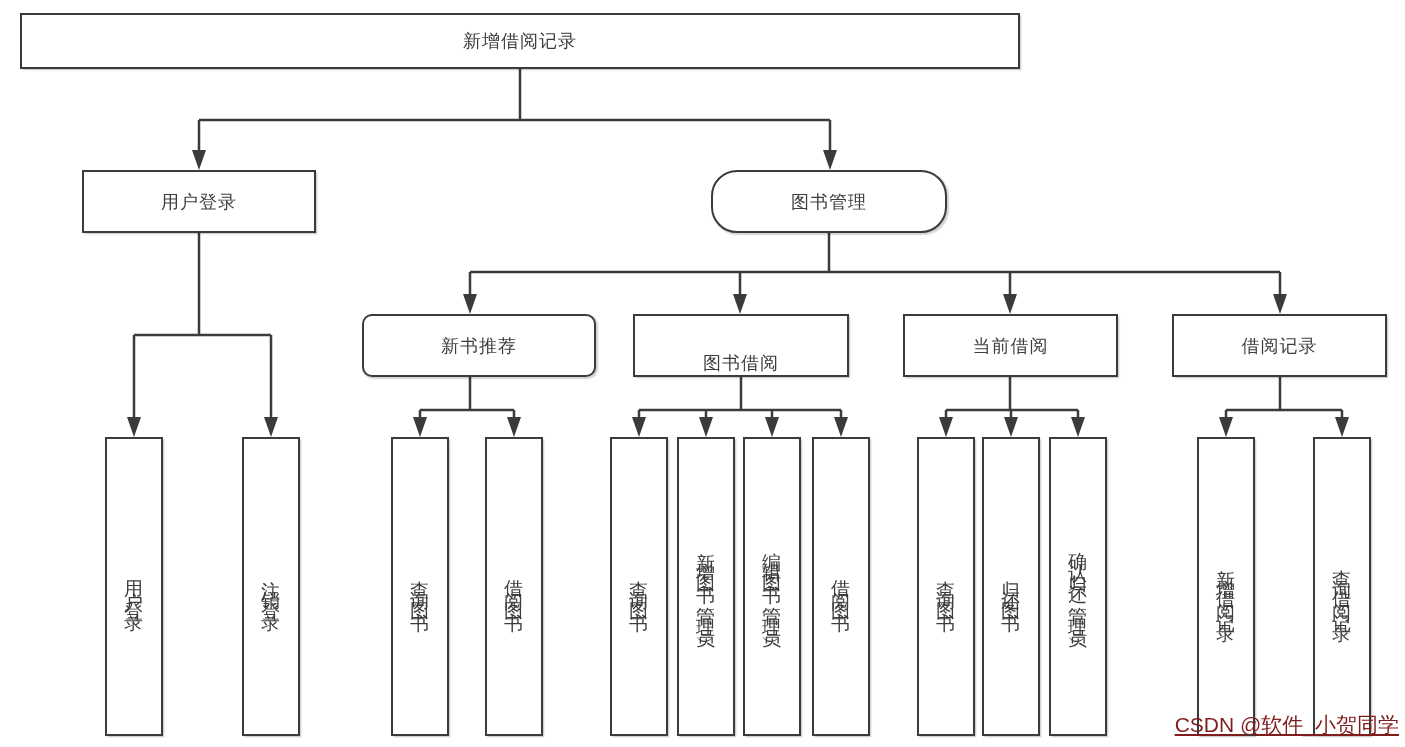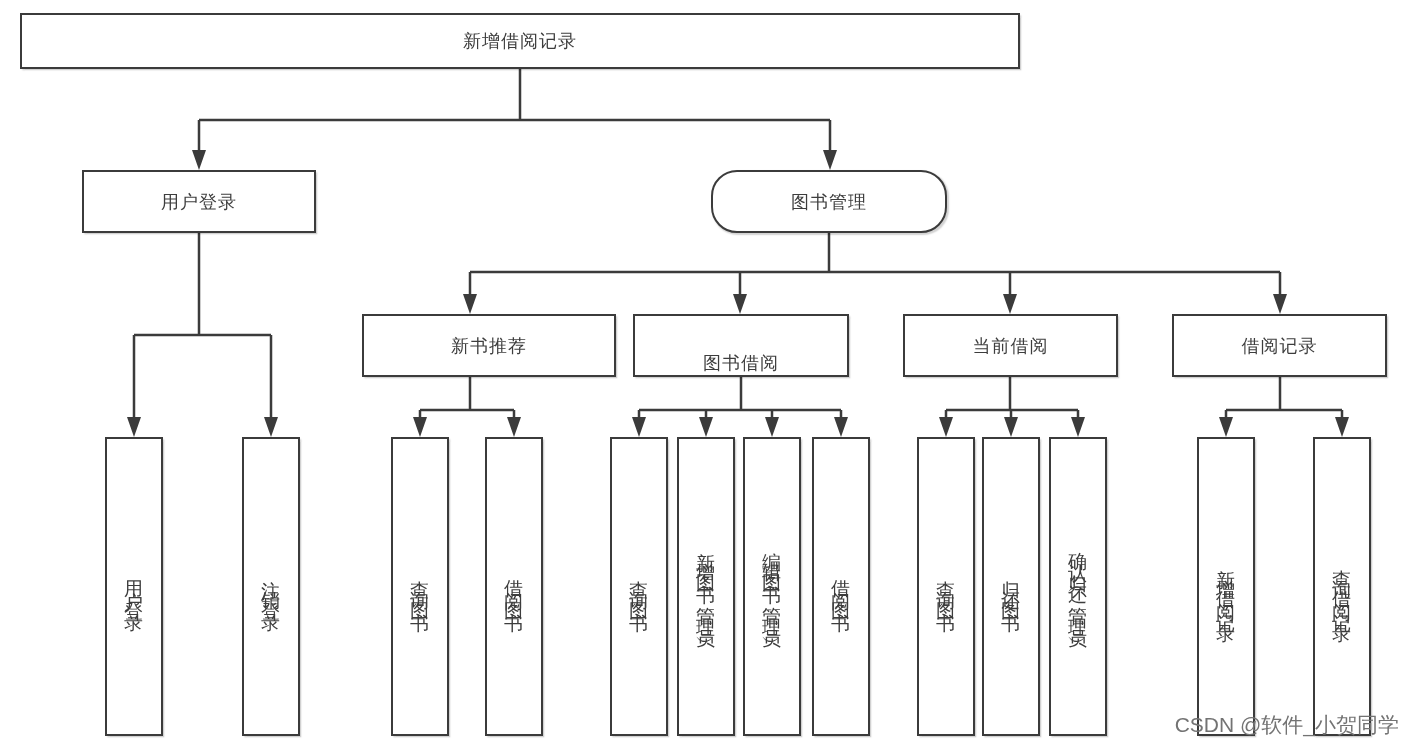--- a/index.html
+++ b/index.html
@@ -89,21 +89,21 @@
     <span class="h-label">新增借阅记录</span>
   </div>
 
   <div class="node" style="left:82px;top:170px;width:234px;height:63px;">
     <span class="h-label">用户登录</span>
   </div>
   <div class="node" style="left:711px;top:170px;width:236px;height:63px;border-radius:26px;">
     <span class="h-label">图书管理</span>
   </div>
 
-  <div class="node" style="left:362px;top:314px;width:254px;height:63px;">
+  <div class="node" style="left:362px;top:314px;width:234px;height:63px;border-radius:10px;">
     <span class="h-label">新书推荐</span>
   </div>
   <div class="node" style="left:633px;top:314px;width:216px;height:63px;align-items:flex-end;">
     <span class="h-label">图书借阅</span>
   </div>
   <div class="node" style="left:1172px;top:314px;width:215px;height:63px;">
     <span class="h-label">借阅记录</span>
   </div>
   <div class="node" style="left:903px;top:314px;width:215px;height:63px;">
     <span class="h-label">当前借阅</span>
@@ -146,15 +146,15 @@
     <span class="v-label">确认归还（管理员）</span>
   </div>
 
   <div class="node leaf" style="left:1197px;">
     <span class="v-label">新增借阅记录</span>
   </div>
   <div class="node leaf" style="left:1313px;">
     <span class="v-label">查询借阅记录</span>
   </div>
 
-  <div id="watermark" style="color: #737373;">CSDN @软件_小贺同学</div>
+  <div id="watermark" style="color: #7f1d1d; text-decoration: underline;">CSDN @软件_小贺同学</div>
 
 </div>
 
 </body></html>

